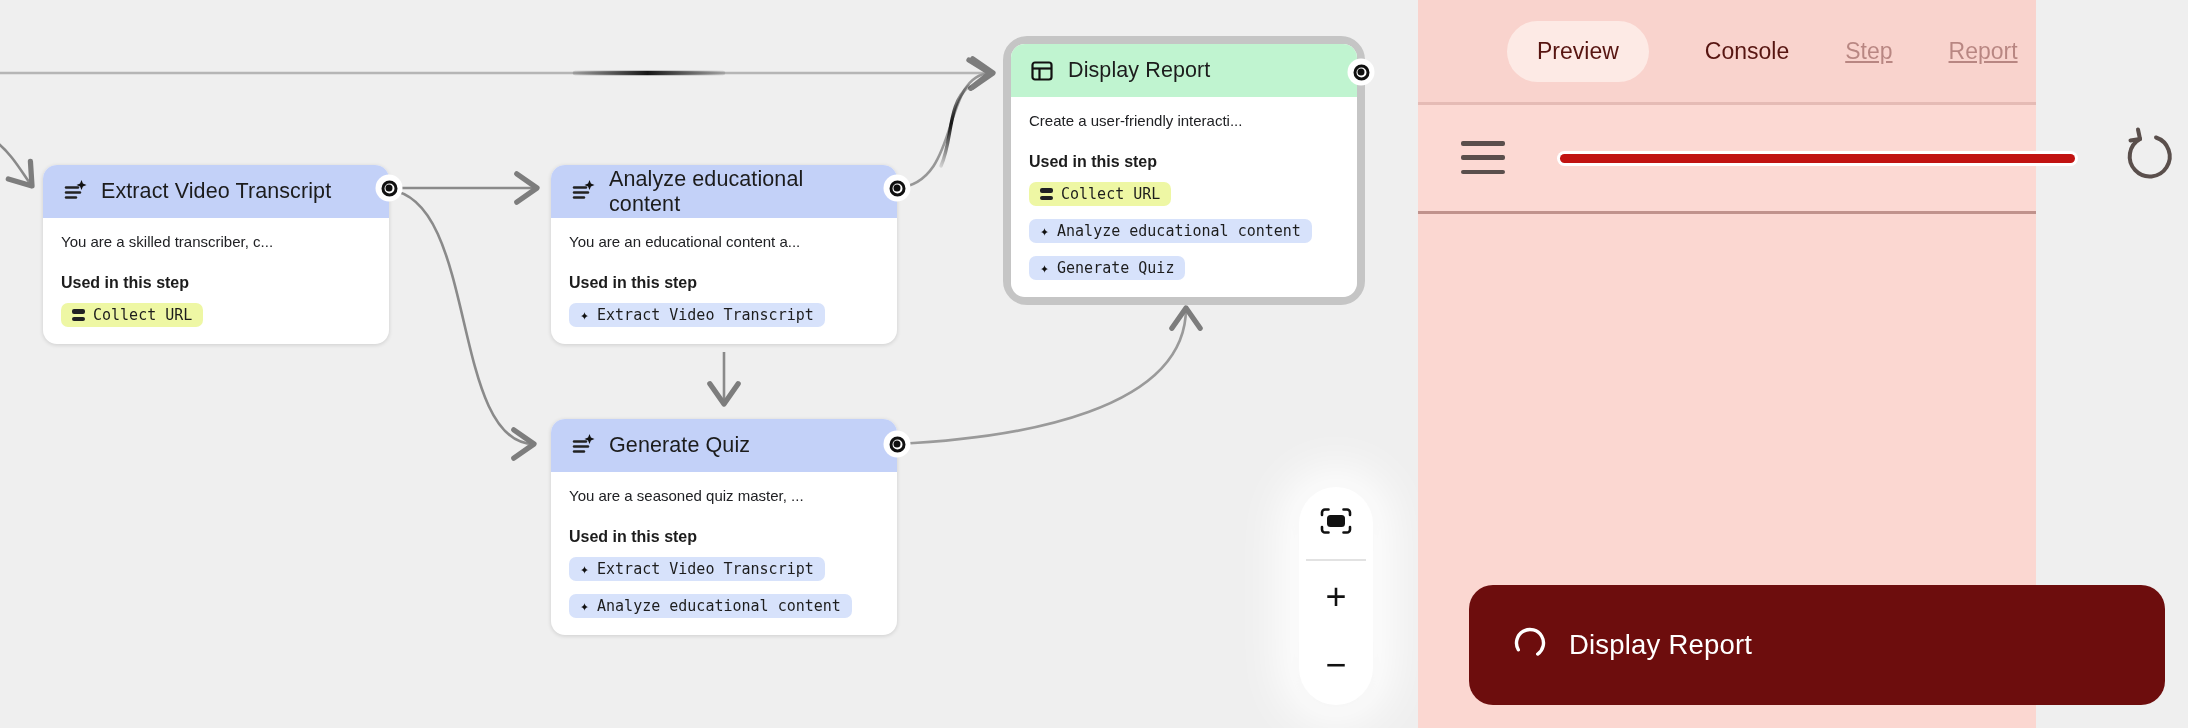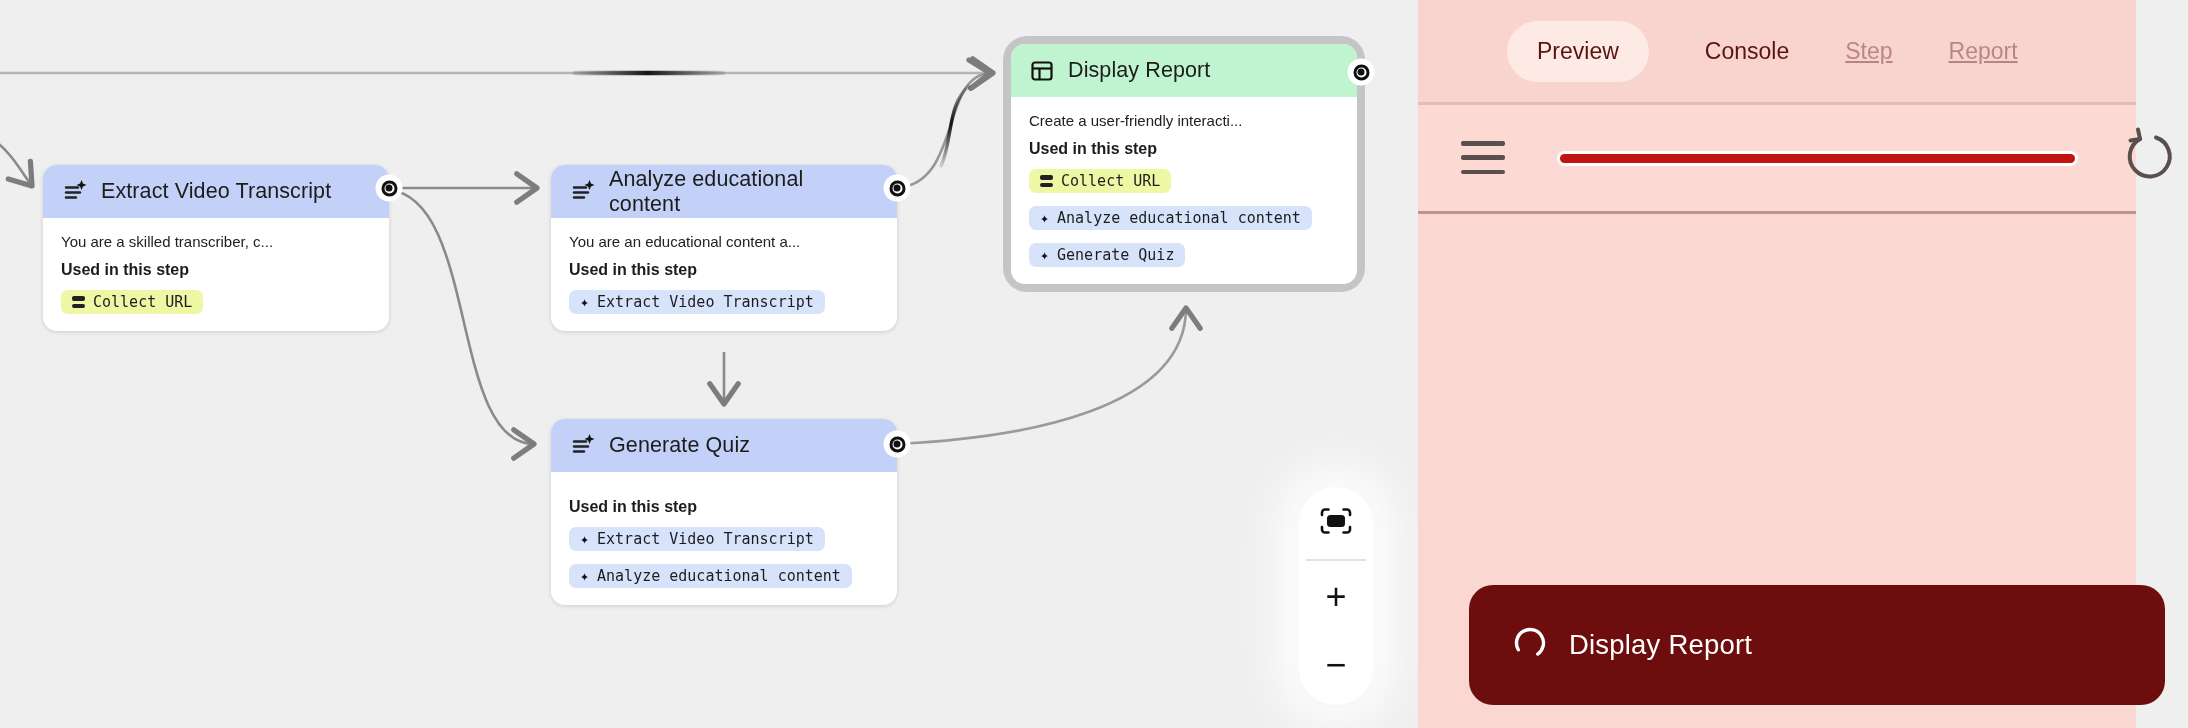--- a/index.html
+++ b/index.html
@@ -10,21 +10,21 @@
   #edges{position:absolute;left:0;top:0;z-index:0;}
 
   .node{position:absolute;width:346px;background:#fff;border-radius:14px;
         box-shadow:0 1px 4px rgba(0,0,0,.14);z-index:2;}
   .node-header{height:53px;display:flex;align-items:center;gap:13px;padding:0 18px;
         border-radius:14px 14px 0 0;font-size:21.5px;font-weight:500;color:#1c1c1c;letter-spacing:.1px;}
   .hdr-blue{background:#c3d1f8;}
   .hdr-green{background:#c0f4d0;}
   .node-body{padding:15px 18px 17px 18px;}
   .prompt-preview{font-size:15px;color:#202124;}
-  .used-label{margin-top:11px;font-size:16px;font-weight:bold;color:#1c1c1c;}
+  .used-label{margin-top:24px;font-size:16px;font-weight:bold;color:#1c1c1c;}
   .chips{margin-top:11px;display:flex;flex-direction:column;align-items:flex-start;gap:13px;}
   .chip{display:inline-flex;align-items:center;gap:8px;padding:3px 11px;border-radius:7px;
         font-family:"DejaVu Sans Mono",monospace;font-size:15px;color:#1d1d1d;white-space:nowrap;}
   .chip-yellow{background:#eef7a4;}
   .chip-blue{background:#d7e2fb;}
   .chip .bars{display:inline-flex;flex-direction:column;gap:3px;}
   .chip .bars i{display:block;width:13px;height:4.5px;border-radius:2px;background:#202124;}
   .chip .spark{font-size:15px;line-height:1;color:#111;}
 
   .sel-ring{position:absolute;left:1003px;top:36px;border:8px solid #c5c5c5;border-radius:24px;z-index:2;}
@@ -40,21 +40,21 @@
 
   
   .zoom-pill{position:absolute;left:1299px;top:487px;width:74px;height:218px;background:#fff;
         border-radius:37px;z-index:4;display:flex;flex-direction:column;align-items:center;
         box-shadow:0 0 46px 20px rgba(255,255,255,.95), 0 2px 10px rgba(0,0,0,.07);}
   .zp-btn{width:74px;height:72px;display:flex;align-items:center;justify-content:center;cursor:pointer;}
   .zp-div{width:60px;height:2px;background:#e2e2e2;}
   .zp-glyph{font-size:36px;font-weight:300;color:#111;line-height:1;}
 
   
-  #panel{position:absolute;left:1418px;top:0;width:718px;height:728px;background:#fbd7d1;}
+  #panel{position:absolute;left:1418px;top:0;width:618px;height:728px;background:#fbd7d1;}
   .tabbar{height:105px;background:#f9d3cd;display:flex;align-items:center;gap:56px;
         padding-left:89px;border-bottom:3px solid #e5bbb5;box-sizing:border-box;}
   .tab{font-size:23px;color:#571511;font-weight:500;cursor:pointer;}
   .tab.active{background:#fdeae5;border-radius:999px;padding:17px 30px;}
   .tab.muted{color:rgba(87,21,17,.4);font-weight:400;text-decoration:underline;}
 
   .toolbar{position:relative;height:109px;background:#fcd9d3;border-bottom:3px solid #c0928c;box-sizing:border-box;}
   .hamburger{position:absolute;left:43px;top:36px;width:44px;height:33px;display:flex;
         flex-direction:column;justify-content:space-between;cursor:pointer;}
   .hamburger i{display:block;height:4.5px;border-radius:2px;background:#5a4f4c;}
@@ -167,20 +167,21 @@
                 <line x1="5" y1="9.5" x2="17" y2="9.5"></line>
                 <line x1="5" y1="14.5" x2="19" y2="14.5"></line>
                 <line x1="5" y1="19.5" x2="15" y2="19.5"></line>
               </g>
               <path d="M20.5,2 L21.9,5.6 L25.5,7 L21.9,8.4 L20.5,12 L19.1,8.4 L15.5,7 L19.1,5.6 Z" fill="#111"></path>
             </svg>
         </span>
         <span>Generate Quiz</span>
       </div>
       <div class="node-body">
+        <div class="prompt-preview">You are a seasoned quiz master, ...</div>
         <div class="used-label">Used in this step</div>
         <div class="chips">
           <span class="chip chip-blue">
             <span class="spark">✦</span>
             <span>Extract Video Transcript</span>
           </span>
           <span class="chip chip-blue">
             <span class="spark">✦</span>
             <span>Analyze educational content</span>
           </span>

